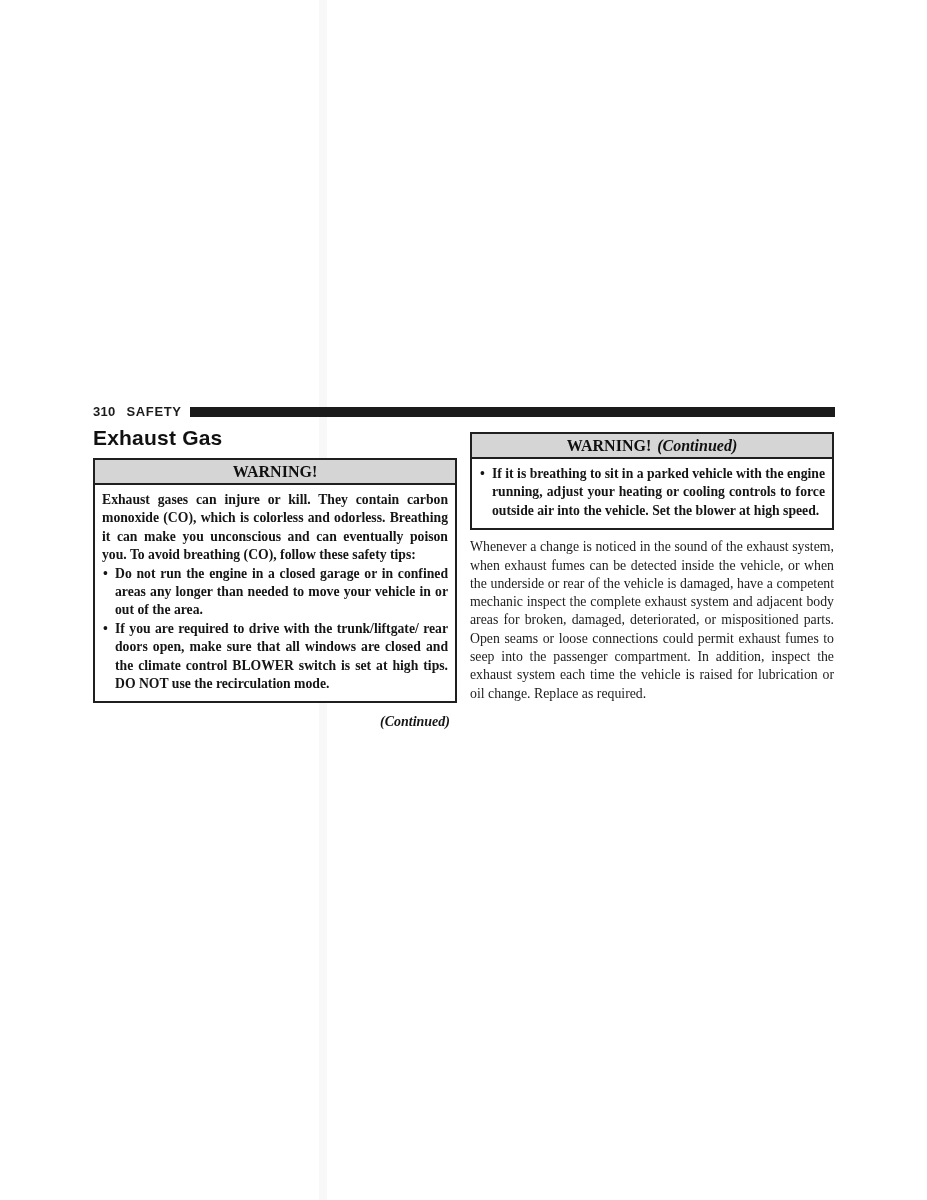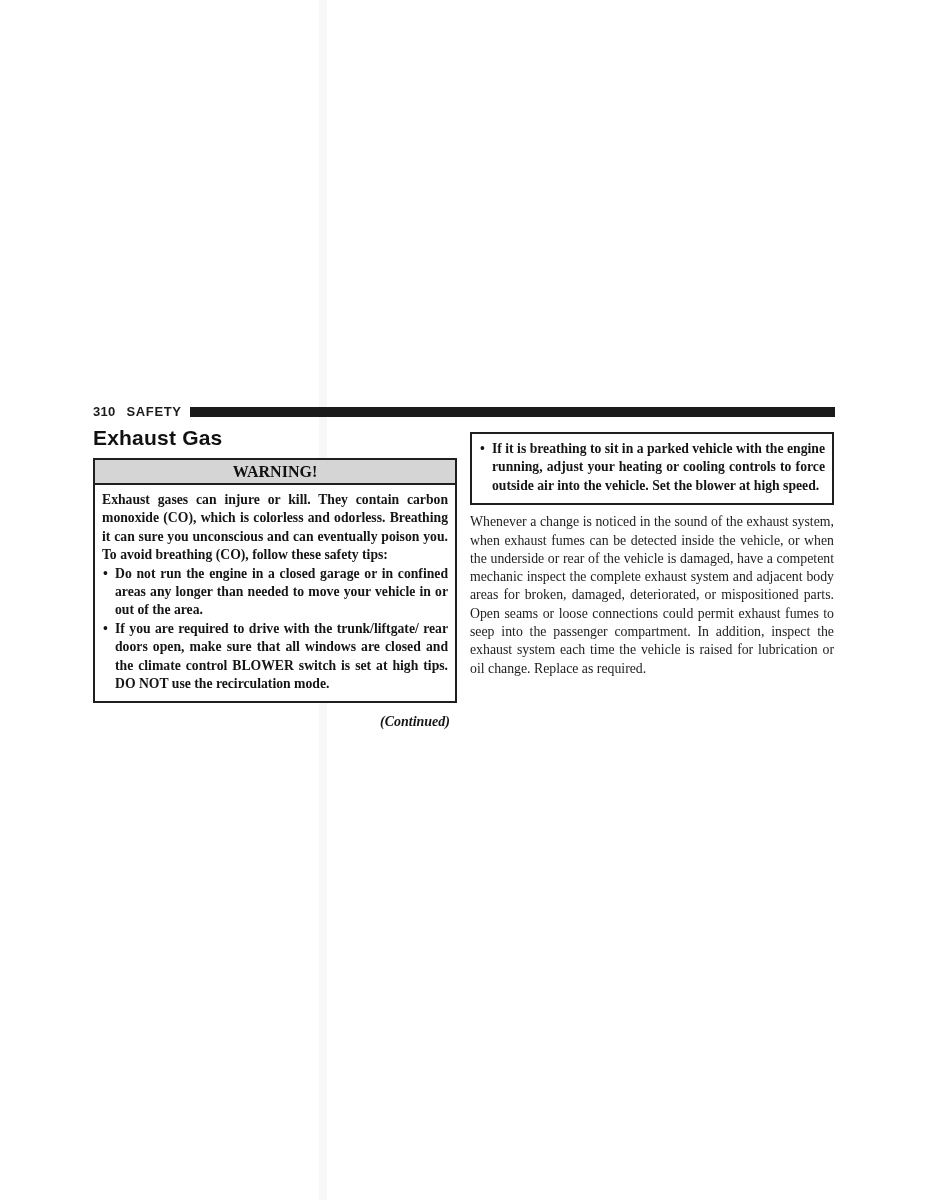--- a/index.html
+++ b/index.html
@@ -115,34 +115,37 @@
   </div>
 
   <h2 class="section-title">Exhaust Gas</h2>
 
   <div class="col-left">
     <div class="warnbox">
       <div class="warnhead">
         <span>WARNING!</span>
       </div>
       <div class="warnbody">
-        <p class="warn-intro">Exhaust gases can injure or kill. They contain carbon monoxide (CO), which is colorless and odorless. Breathing it can sure you unconscious and can eventually poison you. To avoid breathing (CO), follow these safety tips:</p>
+        <p class="warn-intro">Exhaust gases can injure or kill. They contain carbon monoxide (CO), which is colorless and odorless. Breathing it can make you unconscious and can eventually poison you. To avoid breathing (CO), follow these safety tips:</p>
         <div class="bullet">
           <span class="dot">•</span><span>Do not run the engine in a closed garage or in confined areas any longer than needed to move your vehicle in or out of the area.</span>
         </div>
         <div class="bullet">
           <span class="dot">•</span><span>If you are required to drive with the trunk/liftgate/ rear doors open, make sure that all windows are closed and the climate control BLOWER switch is set at high tips. DO NOT use the recirculation mode.</span>
         </div>
       </div>
     </div>
     <div class="continued-note">(Continued)</div>
   </div>
 
   <div class="col-right">
     <div class="warnbox">
+      <div class="warnhead">
+        <span>WARNING!</span><span class="cont">(Continued)</span>
+      </div>
       <div class="warnbody">
         <div class="bullet">
           <span class="dot">•</span><span>If it is breathing to sit in a parked vehicle with the engine running, adjust your heating or cooling controls to force outside air into the vehicle. Set the blower at high speed.</span>
         </div>
       </div>
     </div>
     <div class="bodytext">
       <p class="bodypara">Whenever a change is noticed in the sound of the exhaust system, when exhaust fumes can be detected inside the vehicle, or when the underside or rear of the vehicle is damaged, have a competent mechanic inspect the complete exhaust system and adjacent body areas for broken, damaged, deteriorated, or mispositioned parts. Open seams or loose connections could permit exhaust fumes to seep into the passenger compartment. In addition, inspect the exhaust system each time the vehicle is raised for lubrication or oil change. Replace as required.</p>
     </div>
   </div>

